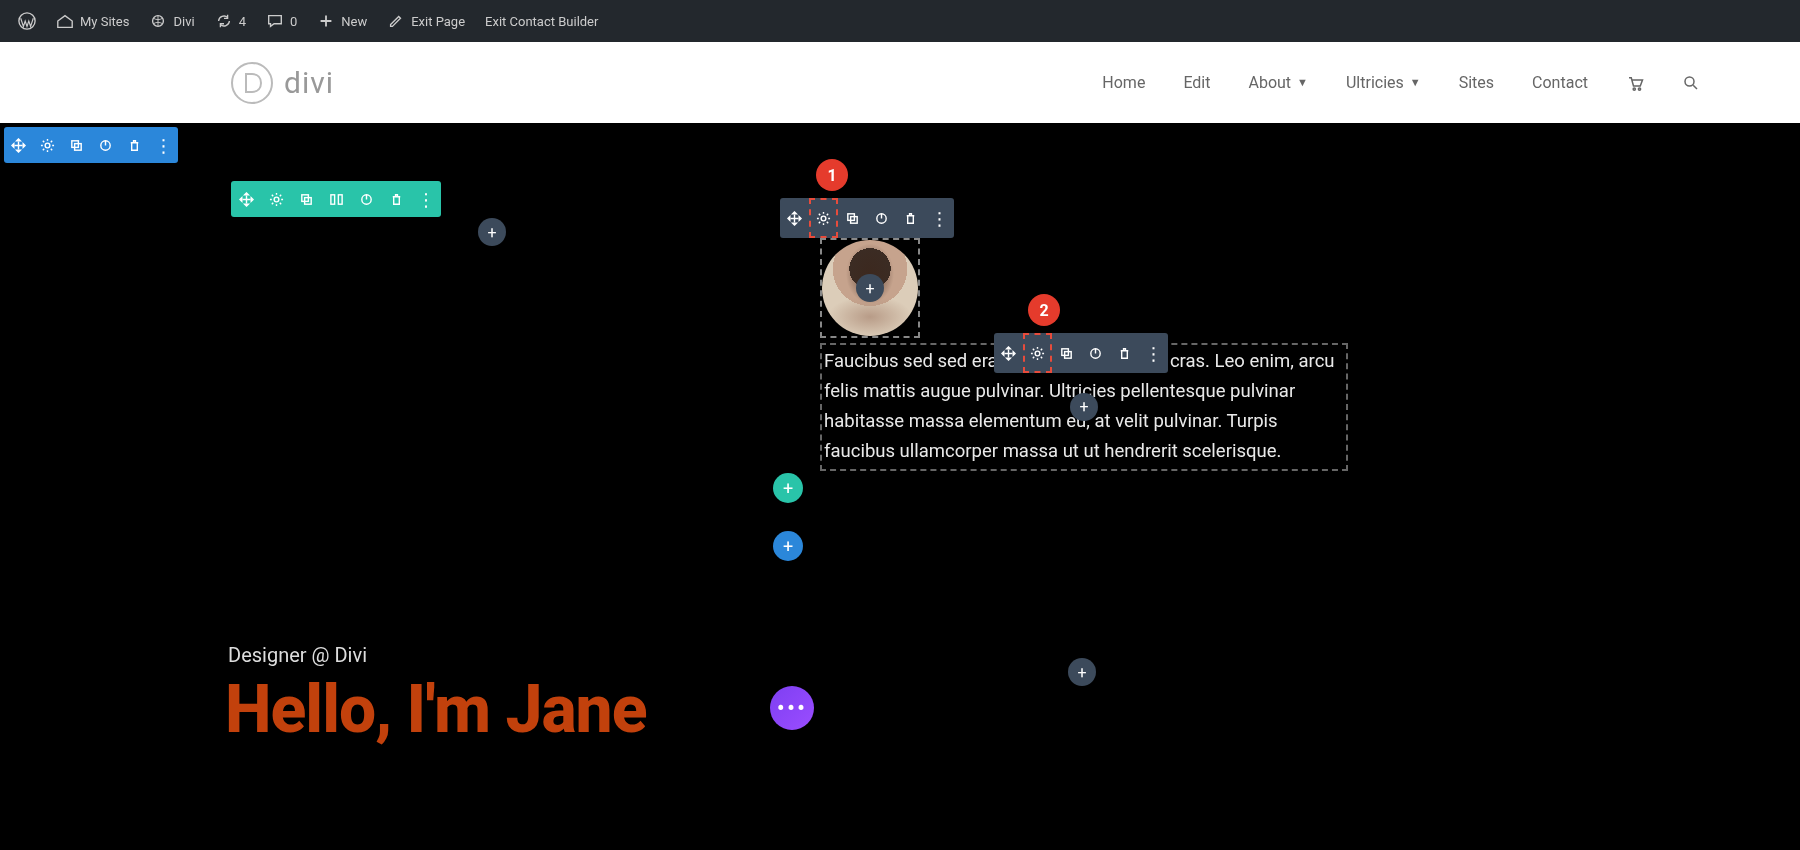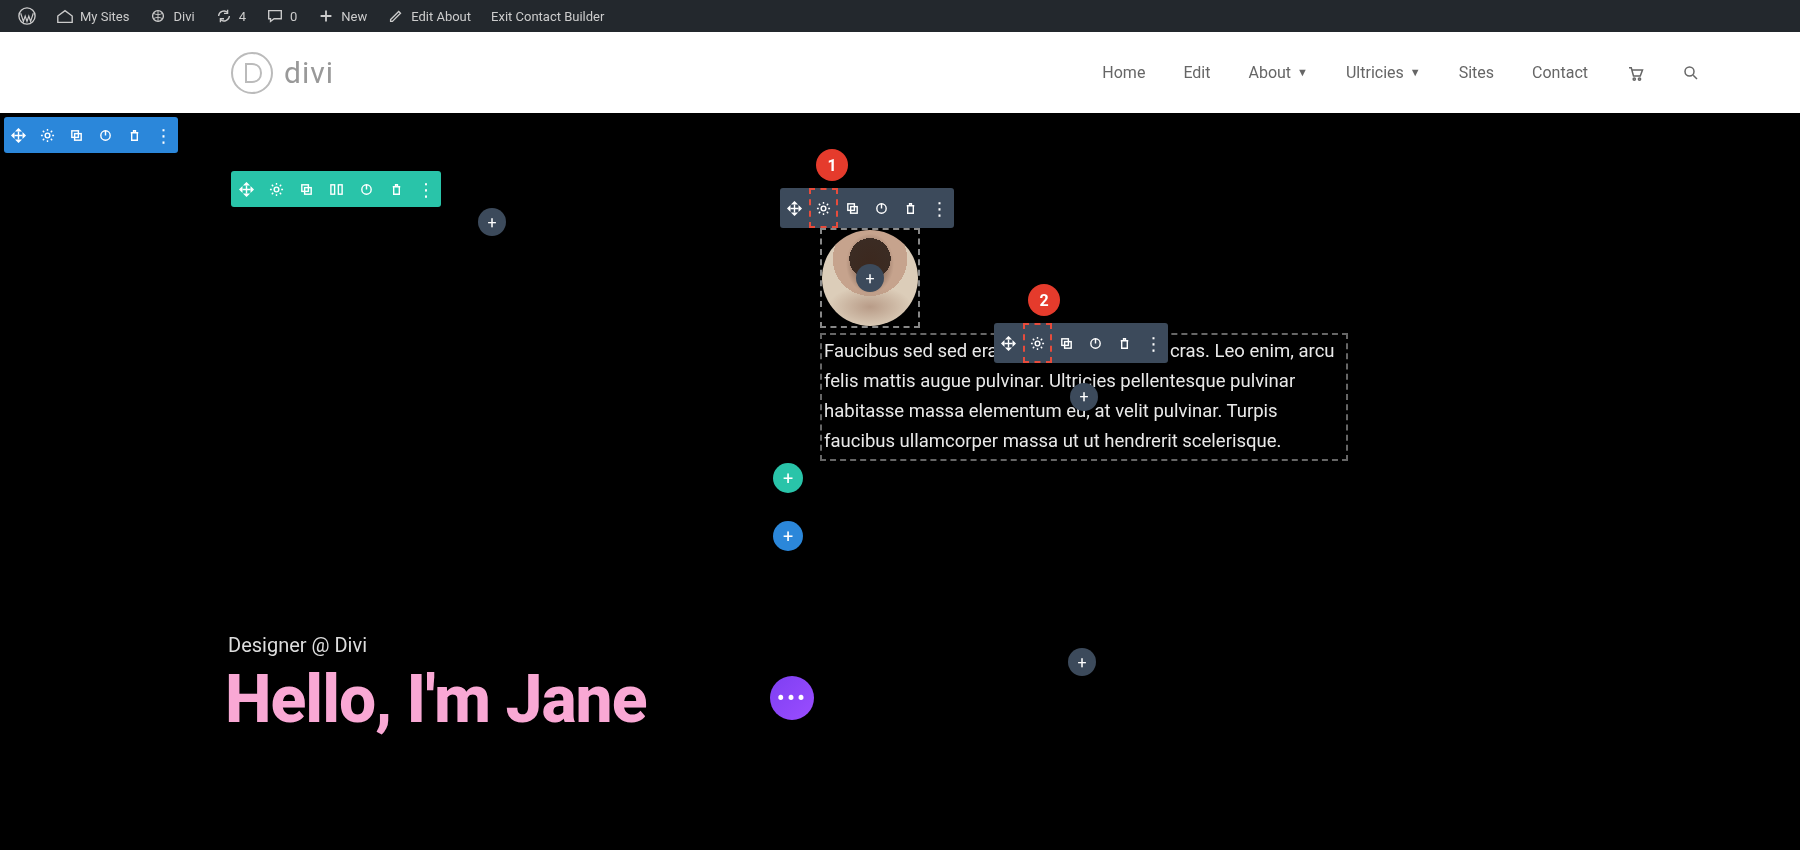--- a/index.html
+++ b/index.html
@@ -1,19 +1,19 @@
 <!DOCTYPE html>
 <html><head>
 <meta charset="utf-8">
 <style>
 * { margin: 0; padding: 0; box-sizing: border-box; }
 body { font-family: -apple-system, BlinkMacSystemFont, "Segoe UI", Roboto, Arial, sans-serif; background: #000; width: 1800px; height: 850px; overflow: hidden; }
 
 
-.wp-admin-bar { background: #23282d; color: #eee; height: 32px; display: flex; align-items: center; padding: 0 8px; font-size: 13px; justify-content: space-between; }
+.wp-admin-bar { background: #23282d; color: #eee; height: 42px; display: flex; align-items: center; padding: 0 8px; font-size: 13px; justify-content: space-between; }
 .wp-admin-left, .wp-admin-right { display: flex; align-items: center; gap: 0; }
 .wp-admin-item { display: flex; align-items: center; gap: 6px; padding: 0 10px; height: 32px; cursor: pointer; color: #ccc; }
 .wp-admin-item svg { width: 18px; height: 18px; }
 .avatar-mini { width: 18px; height: 18px; background: linear-gradient(135deg,#c89,#876); }
 
 
 .site-header { background: #fff; height: 81px; display: flex; align-items: center; justify-content: space-between; padding: 0 100px 0 230px; }
 .logo-wrap { display: flex; align-items: center; gap: 10px; color: #888; }
 .logo-wrap svg { width: 44px; height: 44px; }
 .logo-text { font-size: 30px; color: #999; letter-spacing: 1px; }
@@ -47,21 +47,21 @@
 .badge-2 { left: 1028px; top: 171px; }
 
 .text-module { position: absolute; left: 820px; top: 220px; width: 528px; border: 2px dashed #666; color: #e9e9e9; font-size: 18.5px; line-height: 1.62; padding: 2px; }
 .module-toolbar-2 { position: absolute; left: 994px; top: 210px; }
 
 .add-green { position: absolute; left: 773px; top: 350px; width: 30px; height: 30px; border-radius: 50%; background: #29c4a9; color: #fff; display: flex; align-items: center; justify-content: center; font-size: 18px; cursor: pointer; }
 .add-blue { position: absolute; left: 773px; top: 408px; width: 30px; height: 30px; border-radius: 50%; background: #2b87da; color: #fff; display: flex; align-items: center; justify-content: center; font-size: 18px; cursor: pointer; }
 .add-gray-bot { position: absolute; left: 1068px; top: 535px; }
 
 .subtitle { position: absolute; left: 228px; top: 520px; color: #ddd; font-size: 20px; }
-.hero-title { position: absolute; left: 225px; top: 548px; color: #f9a8d4; font-size: 66px; font-weight: 800; letter-spacing: -1px; }
+.hero-title { position: absolute; left: 225px; top: 548px; color: #c2410c; font-size: 66px; font-weight: 800; letter-spacing: -1px; }
 
 .purple-more { position: absolute; left: 770px; top: 563px; width: 44px; height: 44px; border-radius: 50%; background: #8e2de2; background: linear-gradient(135deg,#7e3ff2,#9b4dff); display: flex; align-items: center; justify-content: center; color: #fff; font-size: 24px; letter-spacing: 2px; cursor: pointer; }
 
 .add-near-col { position: absolute; left: 478px; top: 95px; }
 .add-in-img { position: absolute; left: 50%; top: 50%; transform: translate(-50%,-50%); }
 .add-text-mid { position: absolute; left: 50%; top: 50%; transform: translate(-50%,-50%); }
 .add-near-col .add-btn, .add-gray-bot .add-btn { position: static; }
 
 .tb-btn.more-dots { font-size: 18px; color: #fff; }
 .toolbar.blue .tb-btn { height: 36px; }
@@ -108,21 +108,21 @@
     <div class="wp-admin-item">
       <svg viewBox="0 0 20 20">
           <path d="M10 4v12M4 10h12" stroke="#ccc" stroke-width="2"></path>
         </svg>
       <span>New</span>
     </div>
     <div class="wp-admin-item">
       <svg viewBox="0 0 20 20">
           <path d="M4 14l9-9 2 2-9 9H4z" fill="none" stroke="#ccc" stroke-width="1.5"></path>
         </svg>
-      <span>Edit About</span>
+      <span>Exit Page</span>
     </div>
     <div class="wp-admin-item">
       <span>Exit Contact Builder</span>
     </div>
   </div>
 </div>
 
 <div class="site-header">
   <div class="logo-wrap">
     <svg viewBox="0 0 44 44">

